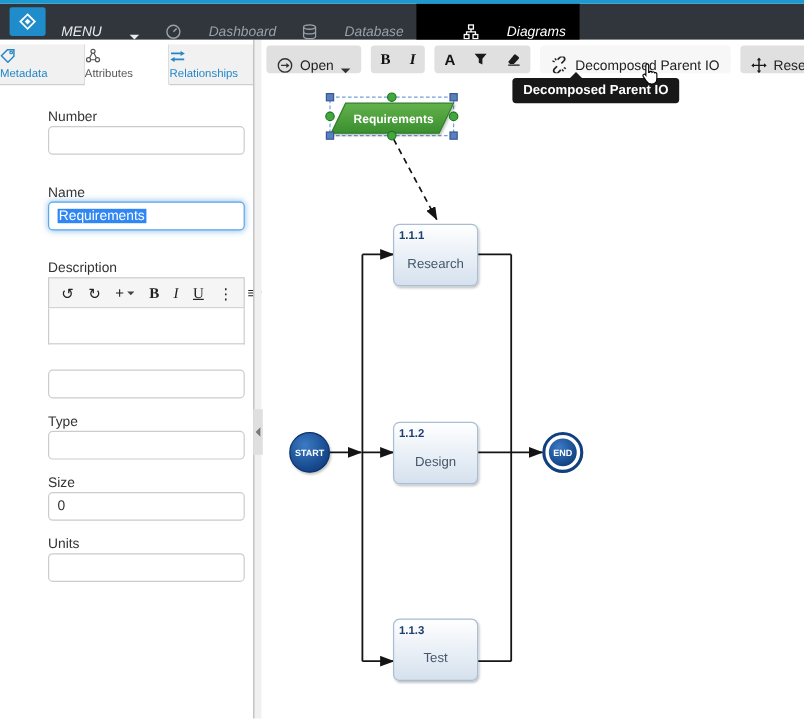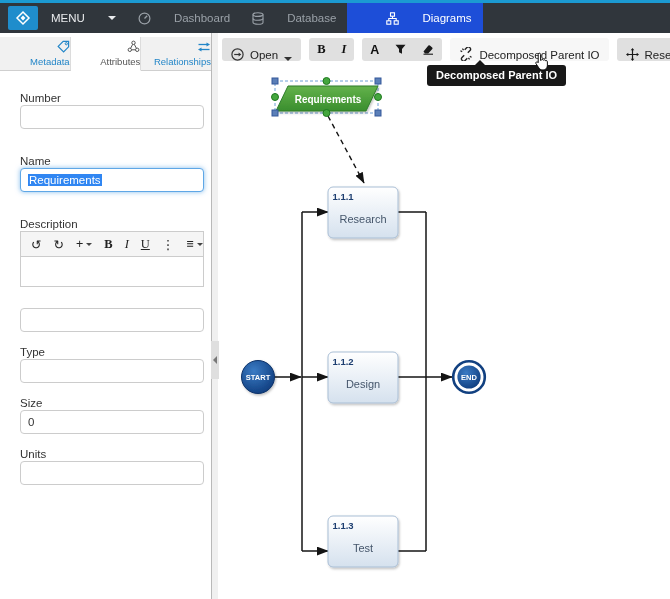--- a/index.html
+++ b/index.html
@@ -5,41 +5,41 @@
   * { margin:0; padding:0; box-sizing:border-box; font-family:"Liberation Sans", sans-serif; }
   html,body { background:#fff; }
   #app { position:relative; width:670px; height:599px; background:#fff; overflow:hidden; }
 
   
   .top-accent { position:absolute; left:0; top:0; width:670px; height:3px; background:#1b9ad2; z-index:5; }
   .navbar { position:absolute; left:0; top:3px; width:670px; height:30px; background:#30363c;
             display:flex; align-items:stretch; color:#9aa1a8; font-size:11.5px; z-index:4; }
   .logo-wrap { display:flex; align-items:center; padding-left:8px; padding-right:2px; }
   .logo { width:30px; height:24px; background:#1f8dcc; border-radius:2px; display:flex; align-items:center; justify-content:center; }
-  .nav-item { display:flex; align-items:center; gap:23px; padding:0 11px; cursor:default; white-space:nowrap; }
+  .nav-item { display:flex; align-items:flex-end; gap:23px; padding:0 11px; cursor:default; white-space:nowrap;font-style:italic; }
   .nav-item.menu { color:#e9ebed; }
-  .nav-item.active { background:#1d4ed8; color:#fff;padding-left:39px; }
+  .nav-item.active { background:#000000; color:#fff;padding-left:39px; }
   .caret-down { width:0; height:0; border-left:4px solid transparent; border-right:4px solid transparent; border-top:4px solid currentColor; display:inline-block; }
   .nav-ic { flex:0 0 auto; display:block; }
 
   
   .sidebar { position:absolute; left:0; top:33px; width:211px; height:566px; background:#fff; }
   .scroll-strip { position:absolute; left:211px; top:33px; width:7px; height:566px; background:#f0f0f0; border-left:1px solid #b9b9b9; }
   .collapse-handle { position:absolute; left:211px; top:341px; width:8px; height:38px; background:#dfdfdf;
                      display:flex; align-items:center; justify-content:center; z-index:6; }
   .collapse-handle .tri { width:0; height:0; border-top:4px solid transparent; border-bottom:4px solid transparent; border-right:4px solid #777; }
 
   .tabs { display:flex; height:34px; margin-top:4px; }
-  .tab { flex:1; display:flex; flex-direction:column; align-items:flex-end; justify-content:center; gap:3px;
+  .tab { flex:1; display:flex; flex-direction:column; align-items:flex-start; justify-content:center; gap:3px;
          background:#f1f1f1; border-bottom:1px solid #cfcfcf; border-right:1px solid #dcdcdc;
          font-size:9.5px; color:#2386c8; cursor:pointer; }
   .tab:last-child { border-right:none; }
   .tab.active { background:#fff; border-bottom:1px solid #fff; color:#555; }
 
-  .form { padding:21px 7px 0 20px; }
+  .form { padding:21px 7px 0 20px;margin-left:20px; }
   .fgroup { margin-bottom:26px; }
   .fgroup.g-mid { margin-bottom:21px; }
   .fgroup.g-small { margin-bottom:14px; }
   .flabel { display:block; font-size:11.5px; line-height:13px; color:#333; }
   .tinput { width:100%; height:24px; border:1px solid #ccc; border-radius:4px; background:#fff;
             font-size:11.5px; color:#333; padding:0 7px; display:block; }
   .tinput.focused { border-color:#5fa7e6; box-shadow:0 0 5px rgba(95,167,230,.75); display:flex; align-items:center; }
   .selected-text { background:#3086f2; color:#fff; padding:0 1px; font-size:11.5px; }
 
   .rt-toolbar { border:1px solid #ccc; background:#f5f5f5; height:26px; display:flex; align-items:center;

